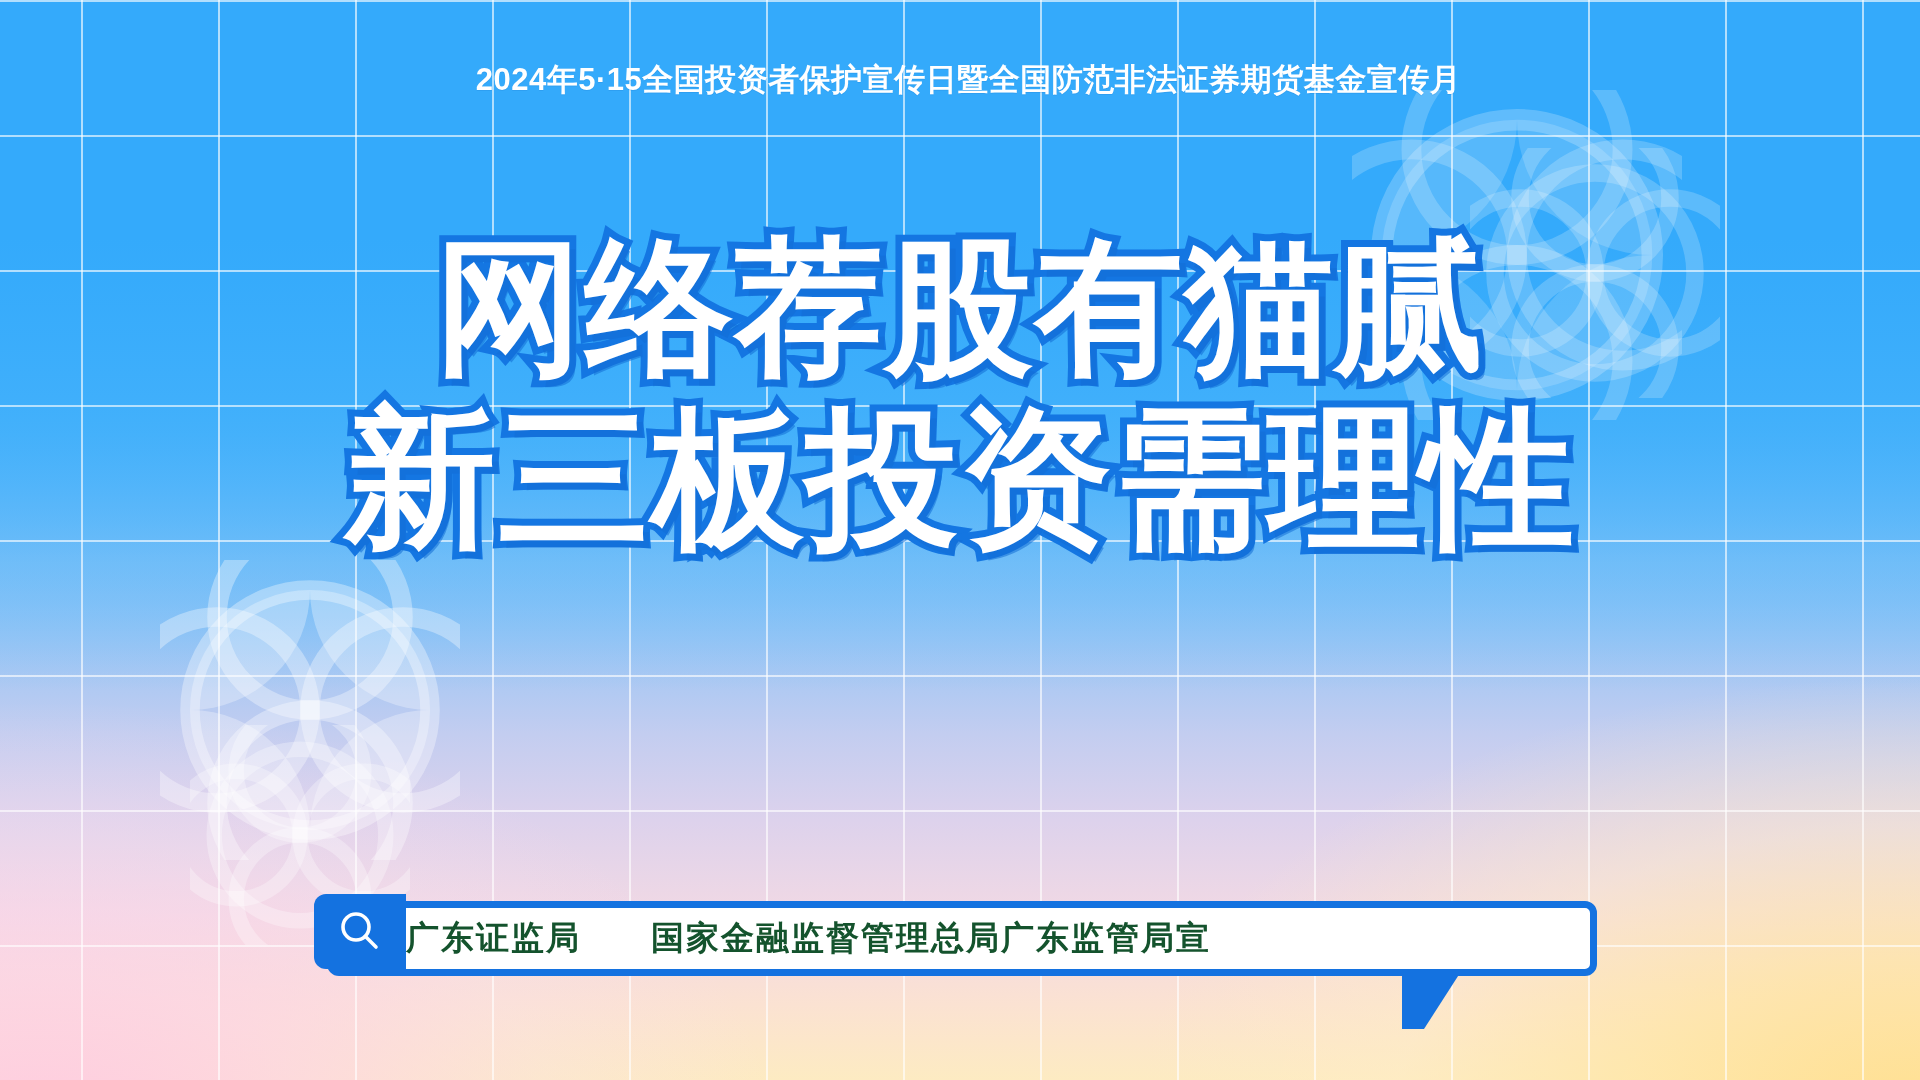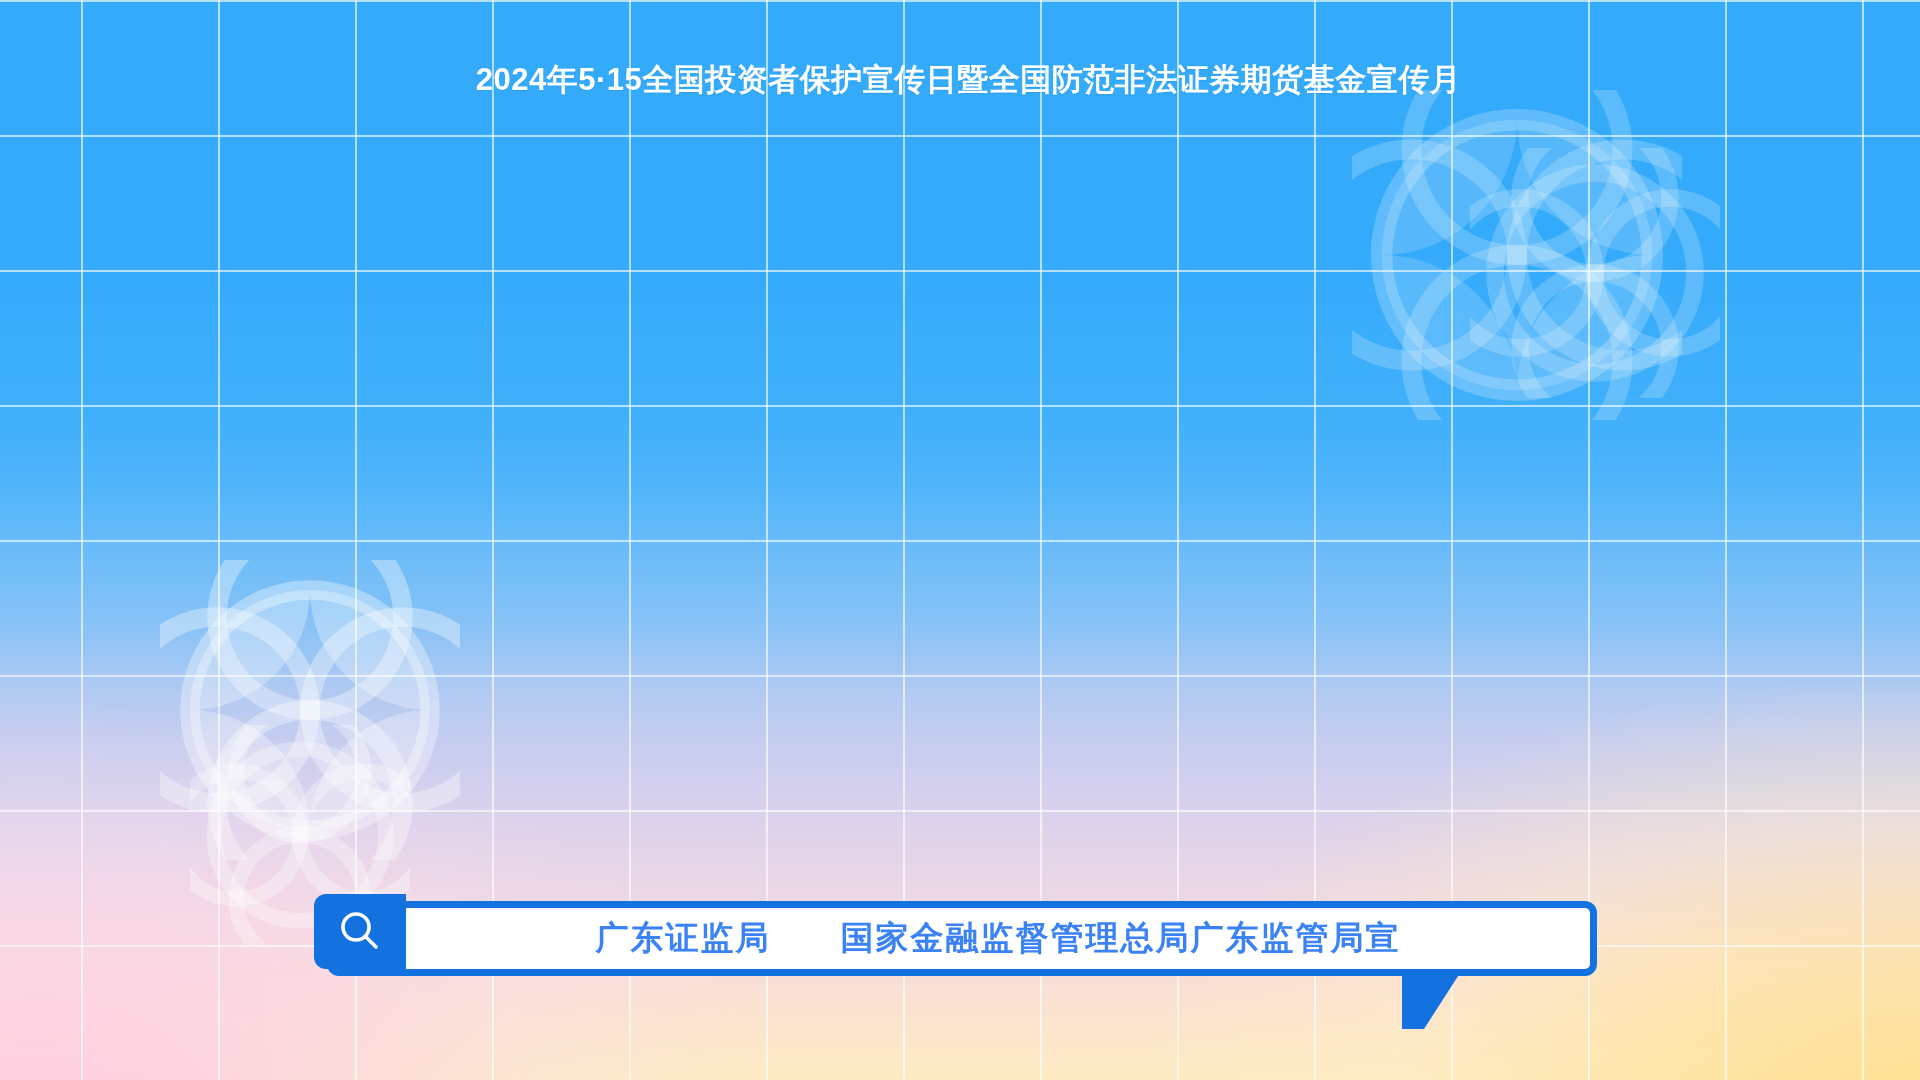--- a/index.html
+++ b/index.html
@@ -150,26 +150,25 @@
     width: 92px;
     height: 75px;
     background: #1472e0;
     border-radius: 12px 0 0 12px;
     display: flex;
     align-items: center;
     justify-content: center;
   }
   .banner-text {
     width: 100%;
-    text-align: center;
     padding-left: 72px;
     box-sizing: border-box;
     font-size: 33px;
     font-weight: bold;
-    color: #3b82f6;
+    color: #14532d;
     letter-spacing: 2px;
     white-space: nowrap;
   }
   .banner-tail {
     position: absolute;
     left: 1075px;
     top: 72px;
     width: 0;
     height: 0;
     border-left: 22px solid #1472e0;
@@ -240,20 +239,28 @@
       <circle cx="158" cy="100" r="58"></circle>
     </g>
   </svg>
 
   <div class="bg-grid"></div>
 
   <div class="header-line">
     <span class="header-text">2024年5·15全国投资者保护宣传日暨全国防范非法证券期货基金宣传月</span>
   </div>
 
+  <div class="headline">
+    <div class="headline-row row-1">
+      <span class="ink">网络荐股有猫腻</span>
+    </div>
+    <div class="headline-row row-2">
+      <span class="ink">新三板投资需理性</span>
+    </div>
+  </div>
 
   <div class="banner">
     <div class="banner-tail"></div>
     <div class="banner-box">
       <div class="banner-text">广东证监局　　国家金融监督管理总局广东监管局宣</div>
     </div>
     <div class="banner-icon">
       <svg width="48" height="48" viewBox="0 0 48 48">
         <circle cx="20" cy="19" r="13" fill="none" stroke="#ffffff" stroke-width="3.6"></circle>
         <line x1="29.5" y1="28.5" x2="40" y2="39" stroke="#ffffff" stroke-width="3.6" stroke-linecap="round"></line>

